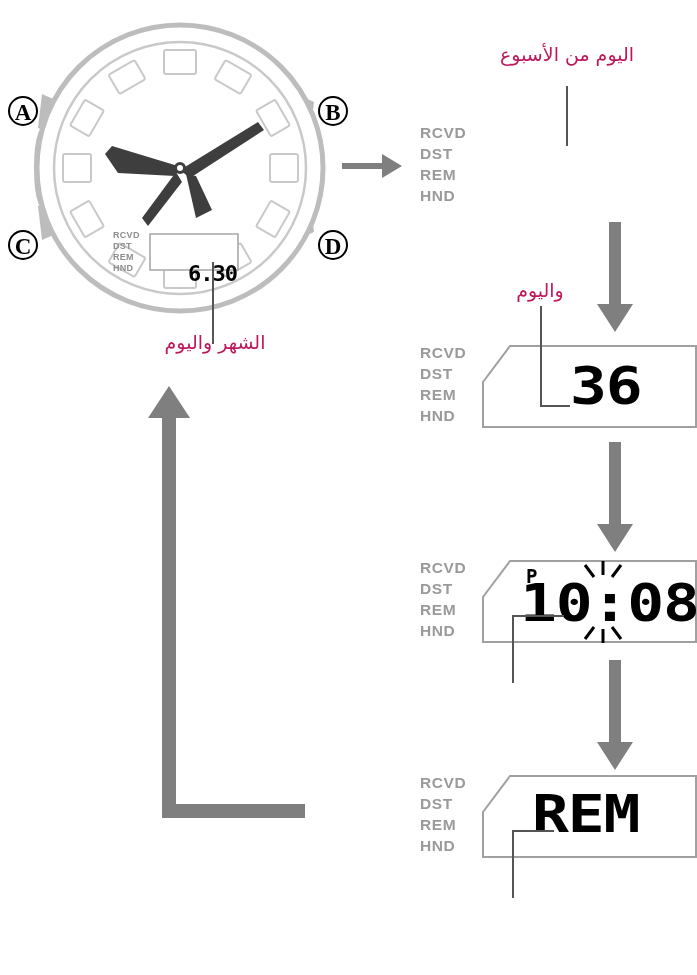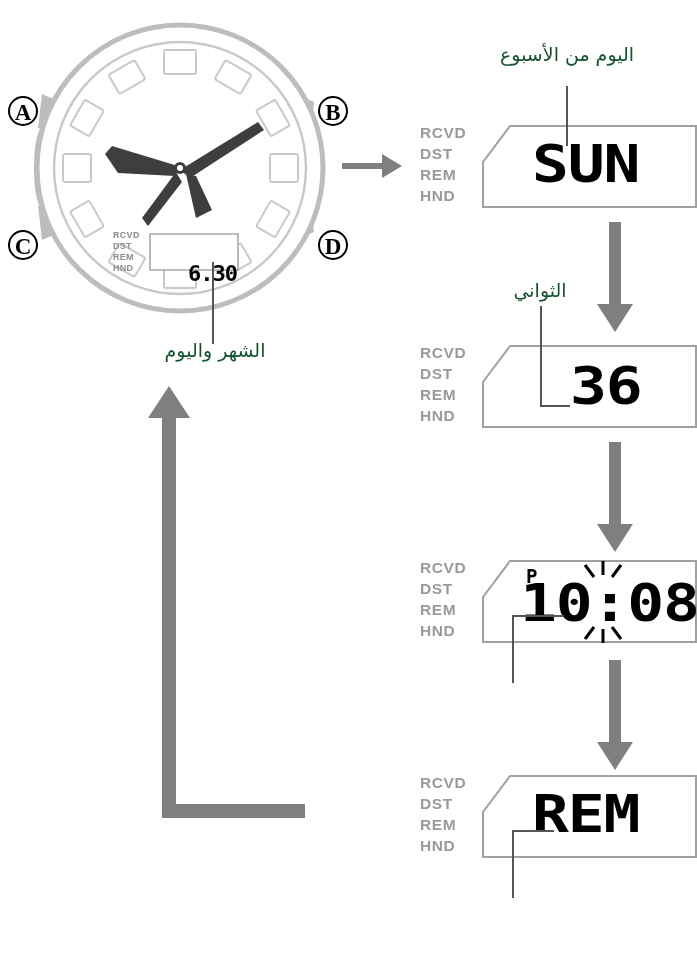--- a/index.html
+++ b/index.html
@@ -11,21 +11,21 @@
   .stage{position:absolute;left:0;top:0;width:697px;height:975px;}
 
   
   .abs{position:absolute;}
 
   
   .ar{
     position:absolute;
     font-family:"DejaVu Sans","Liberation Sans",sans-serif;
     font-size:19px;
-    color:#14532d;
+    color:#be185d;
     direction:rtl;
     unicode-bidi:bidi-override;
     white-space:nowrap;
     text-align:center;
     line-height:1.1;
   }
 
   
   .panel{position:absolute;}
   .panel-flags{
@@ -151,70 +151,64 @@
     <div class="mini-digits" style="left:188px;top:244px;">6.30</div>
 
     
     <div class="btn-label" style="left:8px;top:78px;">A</div>
     <div class="btn-label" style="left:318px;top:78px;">B</div>
     <div class="btn-label" style="left:8px;top:212px;">C</div>
     <div class="btn-label" style="left:318px;top:212px;">D</div>
   </div>
 
   <div class="vline" style="left:212px;top:262px;height:82px;"></div>
-  <div class="ar" style="left:128px;top:340px;width:174px;">الشهر واليوم</div>
+  <div class="ar" style="left:128px;top:332px;width:174px;">الشهر واليوم</div>
 
   <div class="arrow abs" style="left:342px;top:152px;">
     <svg width="62" height="28" viewBox="0 0 62 28">
       <path d="M0,11 L40,11 L40,2 L60,14 L40,26 L40,17 L0,17 Z" fill="#7f7f7f"></path>
     </svg>
   </div>
 
   <div class="panel" style="left:420px;top:122px;width:277px;height:86px;">
     <div class="panel-flags">
       <div>RCVD</div>
       <div>DST</div>
       <div>REM</div>
       <div>HND</div>
     </div>
+  </div>
+
+  <div class="vline" style="left:566px;top:86px;height:60px;"></div>
+  <div class="ar" style="left:447px;top:44px;width:240px;">اليوم من الأسبوع</div>
+
+  <div class="arrow abs" style="left:596px;top:222px;">
+    <svg width="38" height="112" viewBox="0 0 38 112">
+      <path d="M13,0 L25,0 L25,82 L37,82 L19,110 L1,82 L13,82 Z" fill="#7f7f7f"></path>
+    </svg>
+  </div>
+
+  <div class="panel" style="left:420px;top:342px;width:277px;height:86px;">
+    <div class="panel-flags">
+      <div>RCVD</div>
+      <div>DST</div>
+      <div>REM</div>
+      <div>HND</div>
+    </div>
     <div class="panel-box">
       <svg width="215" height="86" viewBox="0 0 215 86">
         <path d="M1,85 L1,40 L28,4 L214,4 L214,85 Z" fill="#ffffff" stroke="#a0a0a0" stroke-width="2"></path>
       </svg>
-      <div class="panel-digits lcd-big" style="left:50px;top:16px;">SUN</div>
-    </div>
-  </div>
-
-  <div class="vline" style="left:566px;top:86px;height:60px;"></div>
-  <div class="ar" style="left:447px;top:44px;width:240px;">اليوم من الأسبوع</div>
-
-  <div class="arrow abs" style="left:596px;top:222px;">
-    <svg width="38" height="112" viewBox="0 0 38 112">
-      <path d="M13,0 L25,0 L25,82 L37,82 L19,110 L1,82 L13,82 Z" fill="#7f7f7f"></path>
-    </svg>
-  </div>
-
-  <div class="panel" style="left:420px;top:342px;width:277px;height:86px;">
-    <div class="panel-flags">
-      <div>RCVD</div>
-      <div>DST</div>
-      <div>REM</div>
-      <div>HND</div>
-    </div>
-    <div class="panel-box">
-      <svg width="215" height="86" viewBox="0 0 215 86">
-        <path d="M1,85 L1,40 L28,4 L214,4 L214,85 Z" fill="#ffffff" stroke="#a0a0a0" stroke-width="2"></path>
-      </svg>
       <div class="panel-digits lcd-big" style="left:88px;top:18px;">36</div>
     </div>
   </div>
 
   <div class="vline" style="left:540px;top:306px;height:100px;"></div>
   <div class="hline" style="left:540px;top:405px;width:30px;"></div>
-  <div class="ar" style="left:468px;top:280px;width:144px;">الثواني</div>
+  <div class="ar" style="left:468px;top:280px;width:144px;">واليوم</div>
 
   <div class="arrow abs" style="left:596px;top:442px;">
     <svg width="38" height="112" viewBox="0 0 38 112">
       <path d="M13,0 L25,0 L25,82 L37,82 L19,110 L1,82 L13,82 Z" fill="#7f7f7f"></path>
     </svg>
   </div>
 
   <div class="panel" style="left:420px;top:557px;width:277px;height:86px;">
     <div class="panel-flags">
       <div>RCVD</div>

